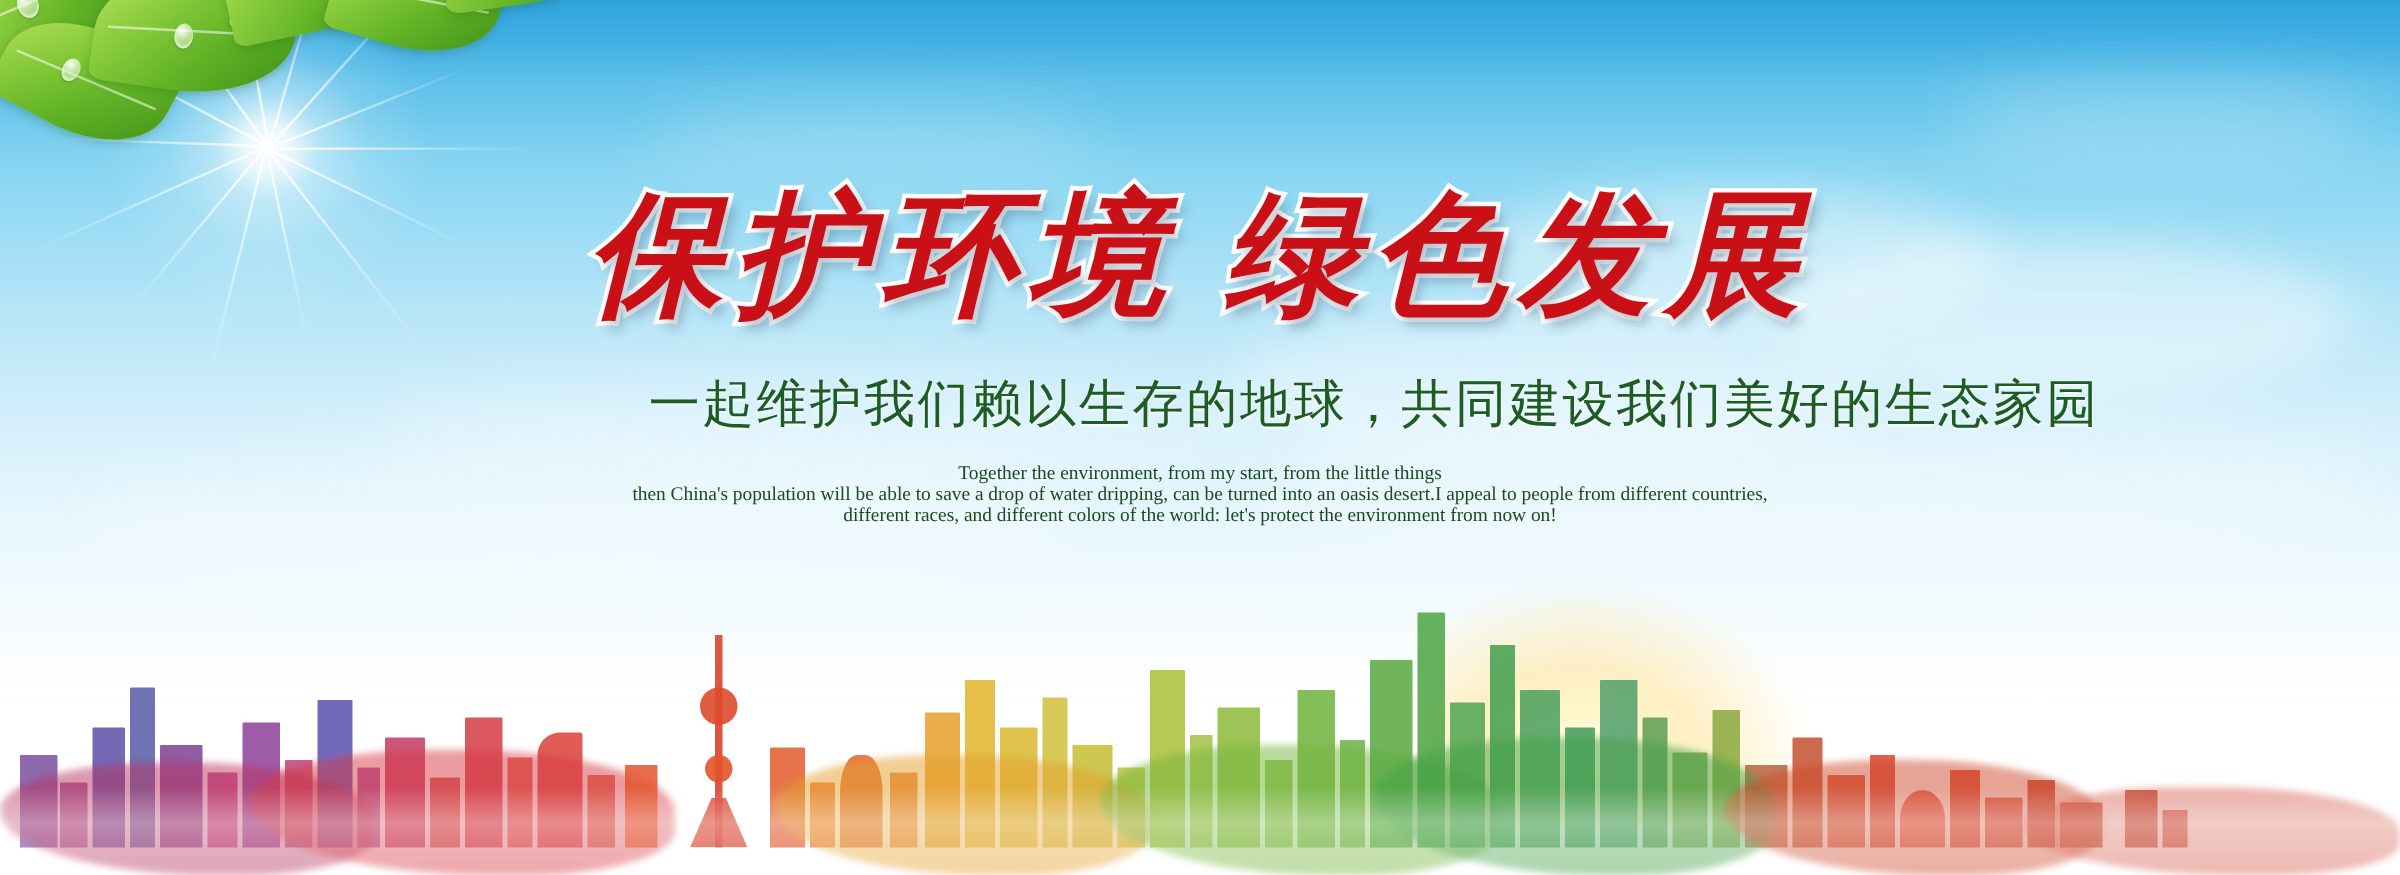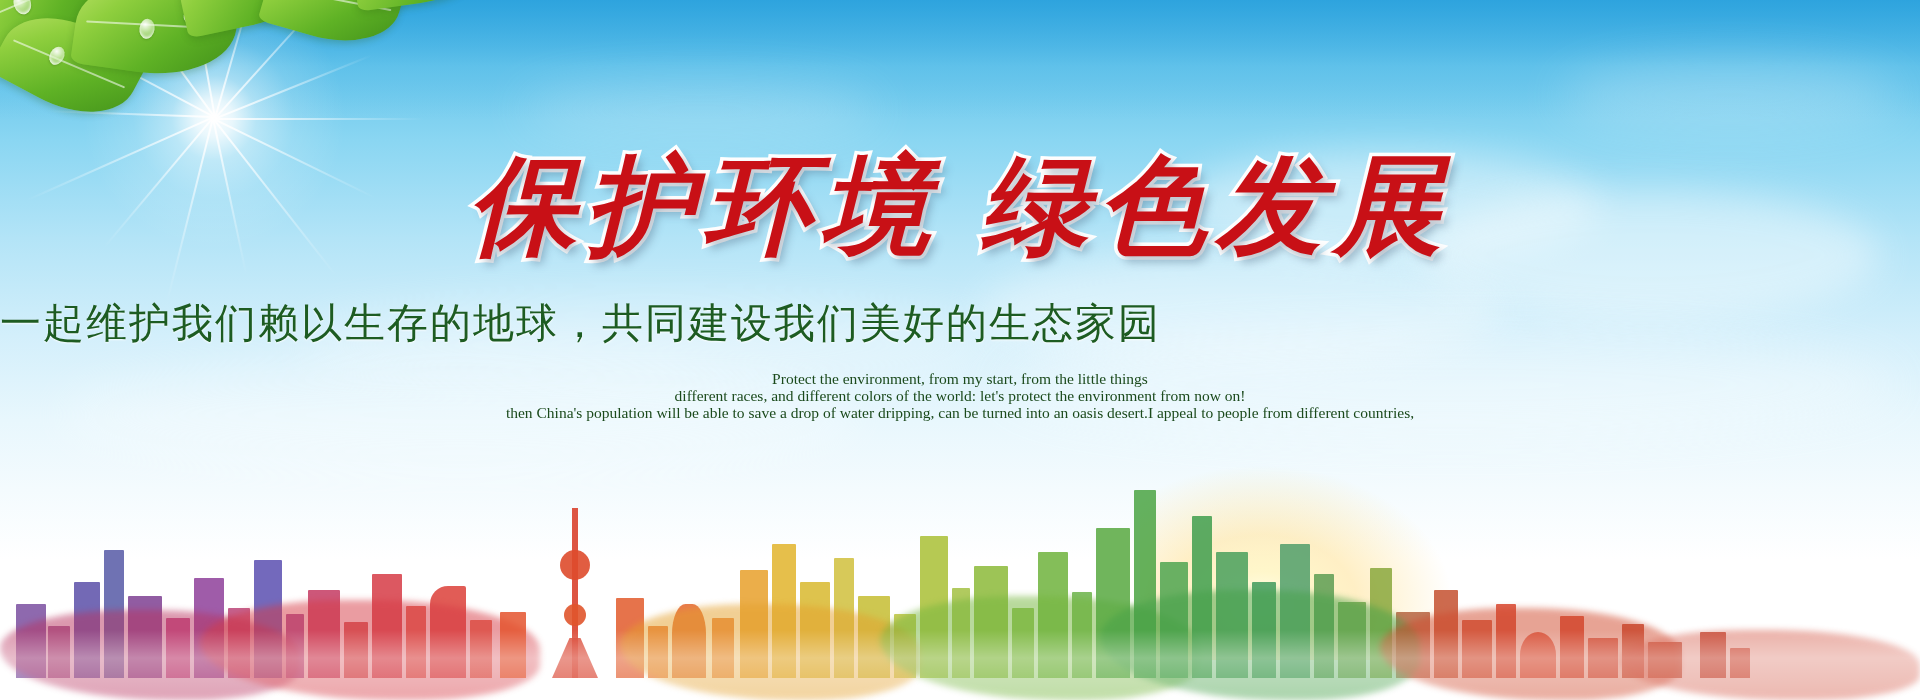--- a/index.html
+++ b/index.html
@@ -26,27 +26,27 @@
     background:linear-gradient(135deg,#bfe36b 0%,#8fcf3e 28%,#5fb225 62%,#3f8e19 100%);
     box-shadow:0 3px 7px rgba(40,90,15,.25);}
   .leaf .vein{position:absolute;left:6%;top:48%;width:88%;height:1.6px;background:rgba(255,255,255,.55);
     transform:rotate(-5deg);border-radius:2px;}
   .drop{position:absolute;border-radius:50%;
     background:radial-gradient(circle at 34% 30%,rgba(255,255,255,.95),rgba(225,245,205,.62) 45%,rgba(150,200,110,.45) 100%);
     box-shadow:inset 0 -2px 3px rgba(255,255,255,.8),0 1px 2px rgba(30,70,10,.25);}
 
   
   .title-wrap{position:absolute;left:0;top:150px;width:1920px;text-align:center;}
-  .title{display:inline-block;font-family:Liberation Sans, sans-serif;font-weight:bold;font-style:italic;
+  .title{display:inline-block;font-family:Liberation Serif, serif;font-weight:bold;font-style:italic;
     font-size:108px;line-height:1.04;letter-spacing:10px;color:#c81016;
     -webkit-text-stroke:7px #ffffff;paint-order:stroke fill;
     text-shadow:5px 6px 9px rgba(70,95,120,.38);}
 
   
-  .sub-cn{position:absolute;left:0;top:296px;width:1680px;text-align:left;
+  .sub-cn{position:absolute;left:0;top:296px;width:1680px;text-align:right;
     font-family:Liberation Mono, monospace;font-size:41px;letter-spacing:2px;color:#1d5c22;
     text-shadow:0 1px 2px rgba(255,255,255,.85);}
   .sub-en{position:absolute;left:0;top:340px;width:1920px;text-align:center;
     font-family:"Liberation Serif",serif;font-size:32px;letter-spacing:.2px;color:#14541c;
     text-shadow:0 1px 2px rgba(255,255,255,.85);}
 
   .para{position:absolute;left:0;top:370px;width:1920px;text-align:center;
     font-family:"Liberation Serif",serif;font-size:15.5px;line-height:17px;color:#1b4a1c;}
   .para div{white-space:nowrap;}
 
@@ -128,23 +128,23 @@
     </div>
   </div>
 
   <div class="title-wrap">
     <div class="title">保护环境  绿色发展</div>
   </div>
 
   <div class="sub-cn">一起维护我们赖以生存的地球，共同建设我们美好的生态家园</div>
 
   <div class="para">
-    <div>Protect the environment, from my start, from the little things</div>
+    <div>Together the environment, from my start, from the little things</div>
+    <div>then China's population will be able to save a drop of water dripping, can be turned into an oasis desert.I appeal to people from different countries,</div>
     <div>different races, and different colors of the world: let's protect the environment from now on!</div>
-    <div>then China's population will be able to save a drop of water dripping, can be turned into an oasis desert.I appeal to people from different countries,</div>
   </div>
 
   <div class="skyline">
 
     <div class="sunset"></div>
 
     <div class="bld" style="left:16px;width:30px;height:74px;background:#7a4fa0;opacity:.85;"></div>
     <div class="bld" style="left:48px;width:22px;height:52px;background:#9b4f8c;opacity:.8;"></div>
     <div class="bld" style="left:74px;width:26px;height:96px;background:#5b4fa8;opacity:.85;"></div>
     <div class="bld" style="left:104px;width:20px;height:128px;background:#4b4fa0;opacity:.8;"></div>

